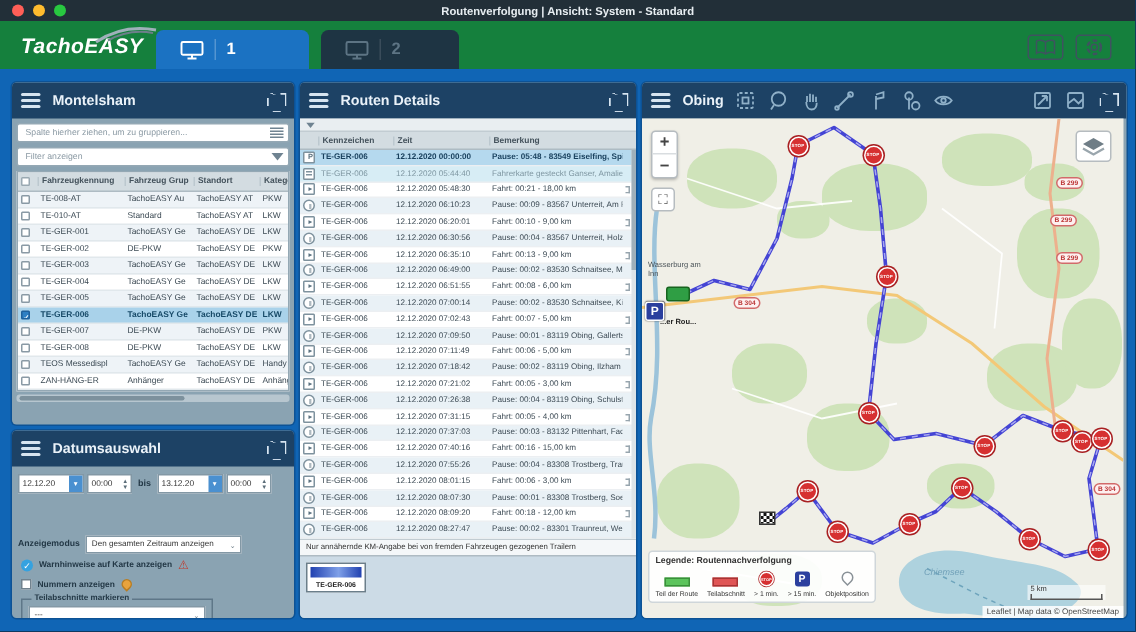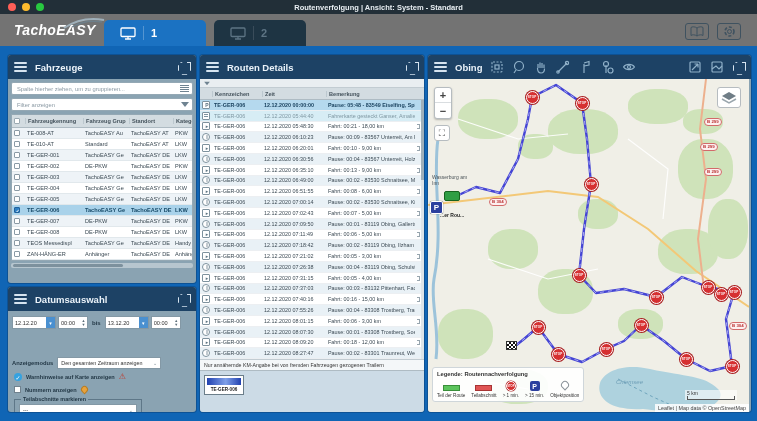--- a/index.html
+++ b/index.html
@@ -6,21 +6,21 @@
   *{box-sizing:border-box;font-family:"Liberation Sans",sans-serif;}
   #stage{position:relative;width:757px;height:421px;overflow:hidden;background:#1065b5;}
 
   
   .macbar{position:absolute;left:0;top:0;width:757px;height:14px;background:#222f38;display:flex;align-items:center;}
   .tl{width:8px;height:8px;border-radius:50%;margin-left:6px;}
   .tl.r{background:#ff5f57;margin-left:8px}.tl.y{background:#febc2e}.tl.g{background:#28c840}
   .mac-title{position:absolute;left:0;right:0;text-align:center;font-size:7.5px;font-weight:bold;color:#e8eef2;}
 
   
-  .apphead{position:absolute;left:0;top:14px;width:757px;height:32px;background:#737373;}
+  .apphead{position:absolute;left:0;top:14px;width:757px;height:32px;background:#15803d;}
   .logo{position:absolute;left:14px;top:8px;color:#fff;font-size:14px;font-weight:bold;font-style:italic;letter-spacing:.3px;}
   .logo svg{position:absolute;left:48px;top:-8px;}
   .tab{position:absolute;top:6px;height:26px;border-radius:5px 5px 0 0;display:flex;align-items:center;gap:7px;padding:0 16px;cursor:pointer;}
   .tab.active{left:104px;width:102px;background:#1b72c2;color:#fff;}
   .tab.inactive{left:214px;width:92px;background:#1e3443;color:#5d7484;}
   .tab .num{font-size:11px;font-weight:bold;}
   .tab .sep{width:1px;height:14px;background:rgba(255,255,255,.25);}
   .hd-ico{position:absolute;top:9px;width:24px;height:17px;border:1px solid #3f5260;border-radius:3px;display:flex;align-items:center;justify-content:center;}
 
   
@@ -188,21 +188,21 @@
     </div>
   </div>
 
   <div id="p-vehicles" class="panel">
     <div class="phead">
       <span class="burger">
           <i></i>
           <i></i>
           <i></i>
         </span>
-      <span class="ptitle">Fahrzeuge</span>
+      <span class="ptitle">Montelsham</span>
       <span class="spacer"></span>
       <span class="corners"></span>
     </div>
     <div class="vbody">
       <div class="fakein">
         <input placeholder="Spalte hierher ziehen, um zu gruppieren..." style="">
         <span class="icon-lines">
             <i></i>
             <i></i>
             <i></i>

